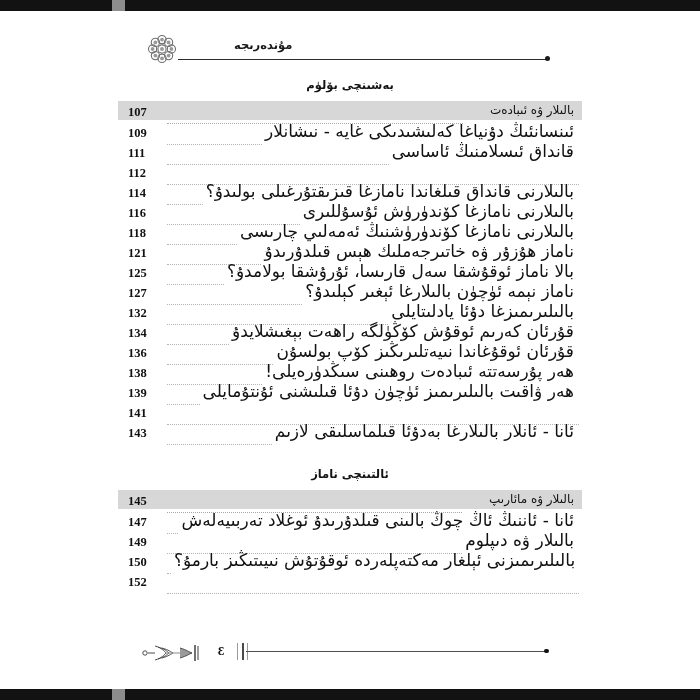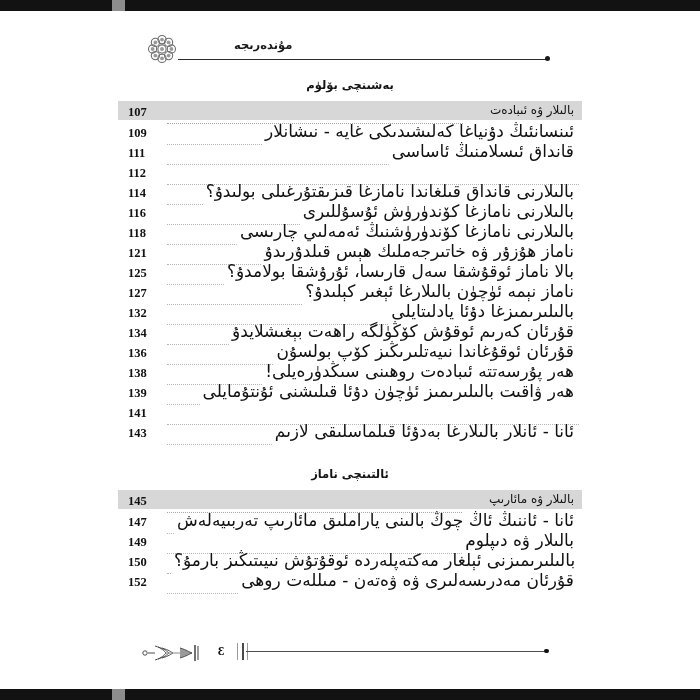--- a/index.html
+++ b/index.html
@@ -393,36 +393,35 @@
         <div class="section-gap"></div>
         <div class="section-title">ئالتىنچى ناماز</div>
         <div class="toc-row part-head">
           <span class="page-num">145</span>
           <span class="leader"></span>
           <span class="entry-title">بالىلار ۋە مائارىپ</span>
         </div>
         <div class="toc-row">
           <span class="page-num">147</span>
           <span class="leader"></span>
-          <span class="entry-title">ئانا - ئاننىڭ ئاڭ چوڭ بالىنى ياراملىق مائارىپ تەربىيەلەش</span>
+          <span class="entry-title">ئانا - ئاننىڭ ئاڭ چوڭ بالىنى قىلدۇرىدۇ ئوغلاد تەربىيەلەش</span>
         </div>
         <div class="toc-row">
           <span class="page-num">149</span>
           <span class="leader"></span>
           <span class="entry-title">بالىلار ۋە دىپلوم</span>
         </div>
         <div class="toc-row">
           <span class="page-num">150</span>
           <span class="leader"></span>
           <span class="entry-title">بالىلىرىمىزنى ئېلغار مەكتەپلەردە ئوقۇتۇش نىيىتىڭىز بارمۇ؟</span>
         </div>
         <div class="toc-row">
           <span class="page-num">152</span>
           <span class="leader"></span>
-          <span class="entry-title">قۇرئان مەدرىسەلىرى ۋە ۋەتەن - مىللەت روھى</span>
         </div>
       </div>
 
     <div class="footer">
       <span class="footer-orn">
         <svg viewBox="0 0 66 22" width="66" height="22" aria-hidden="true">
           <g stroke="#4d4d4d" fill="none" stroke-width="1">
             <circle cx="5" cy="11" r="2.2"></circle>
             <path d="M8 11 L15 11"></path>
             <path d="M15 4 C22 6, 24 9, 26 11 C24 13, 22 16, 15 18"></path>

